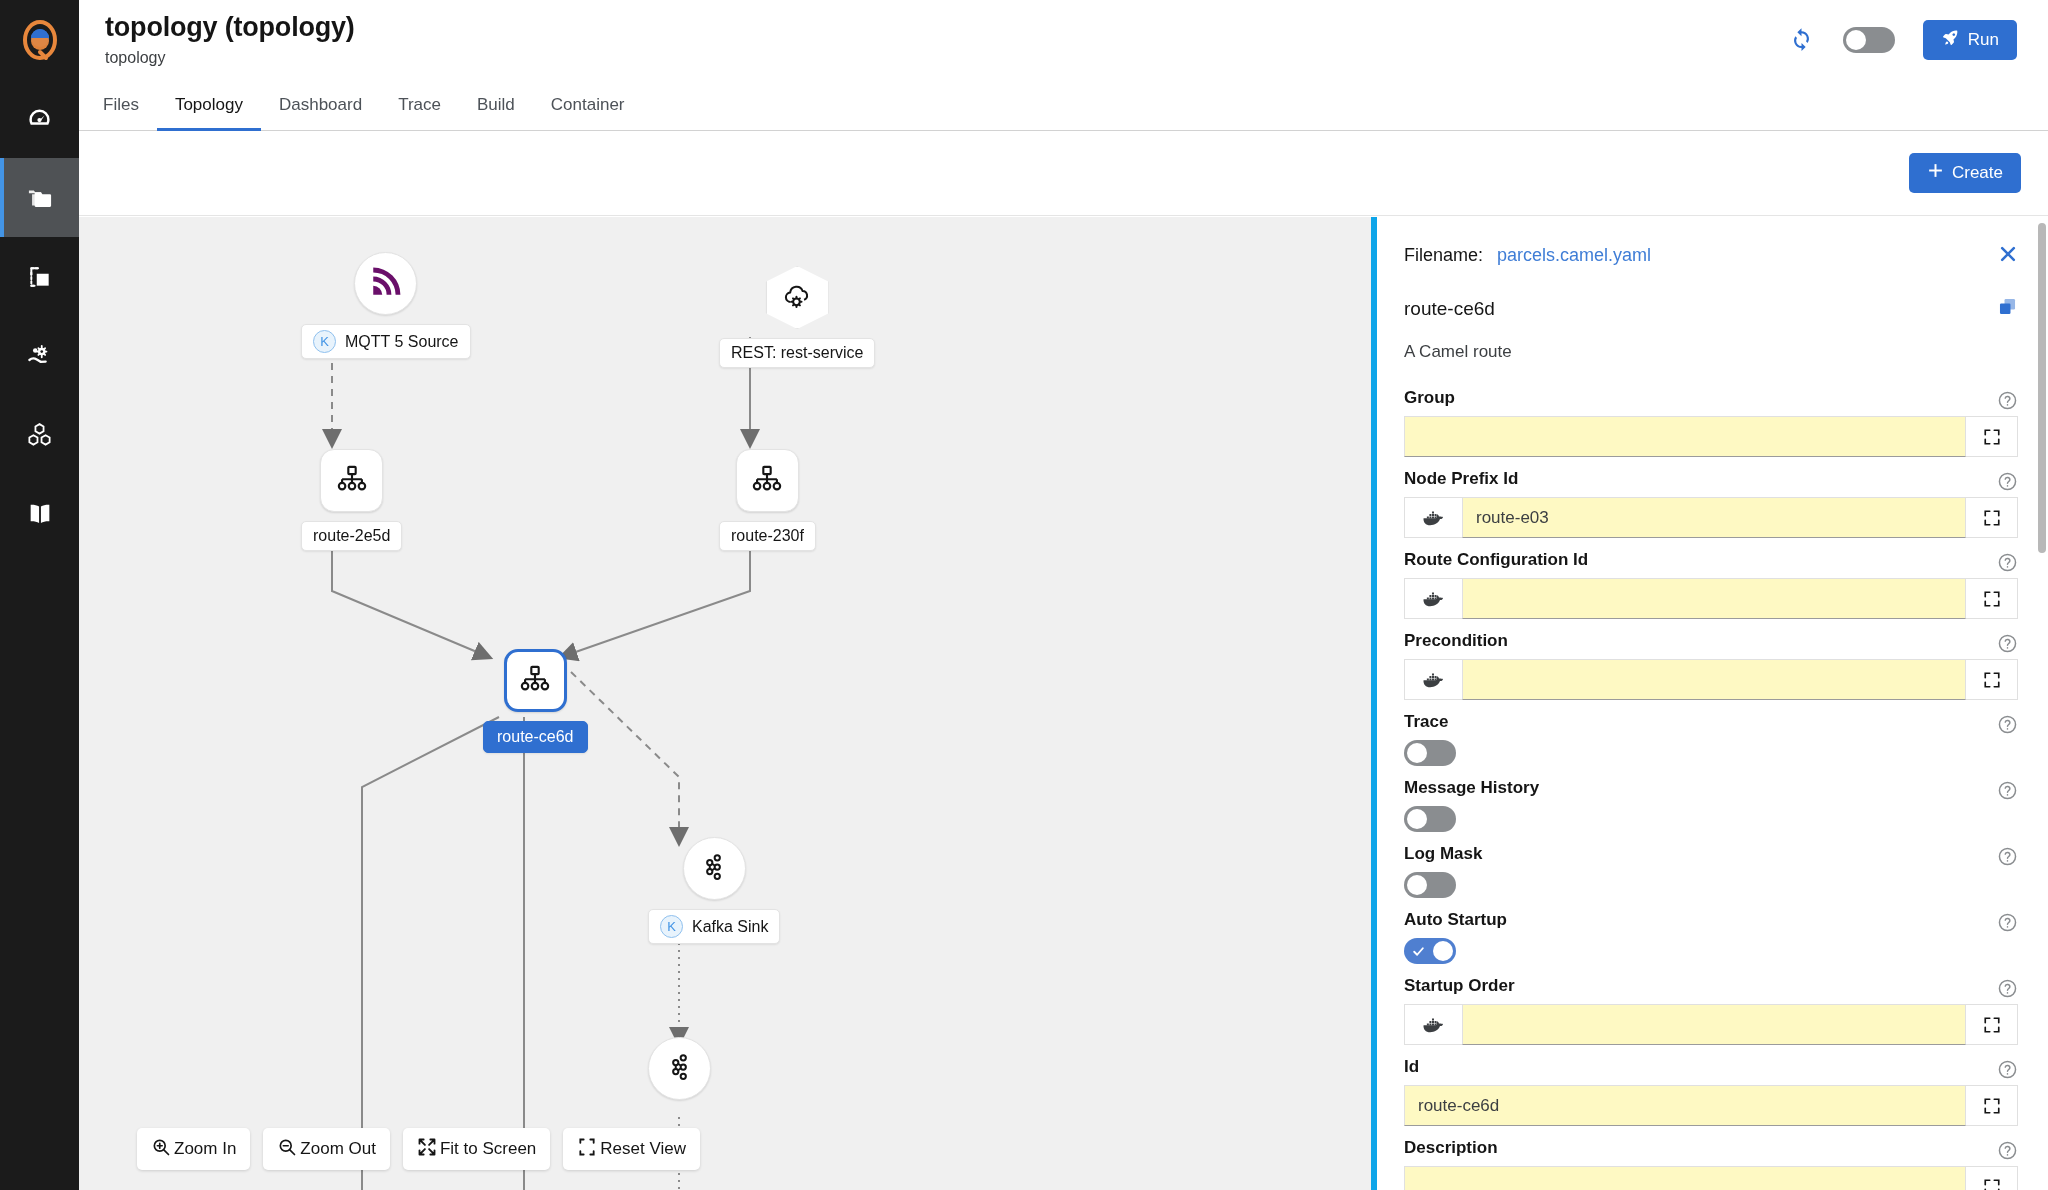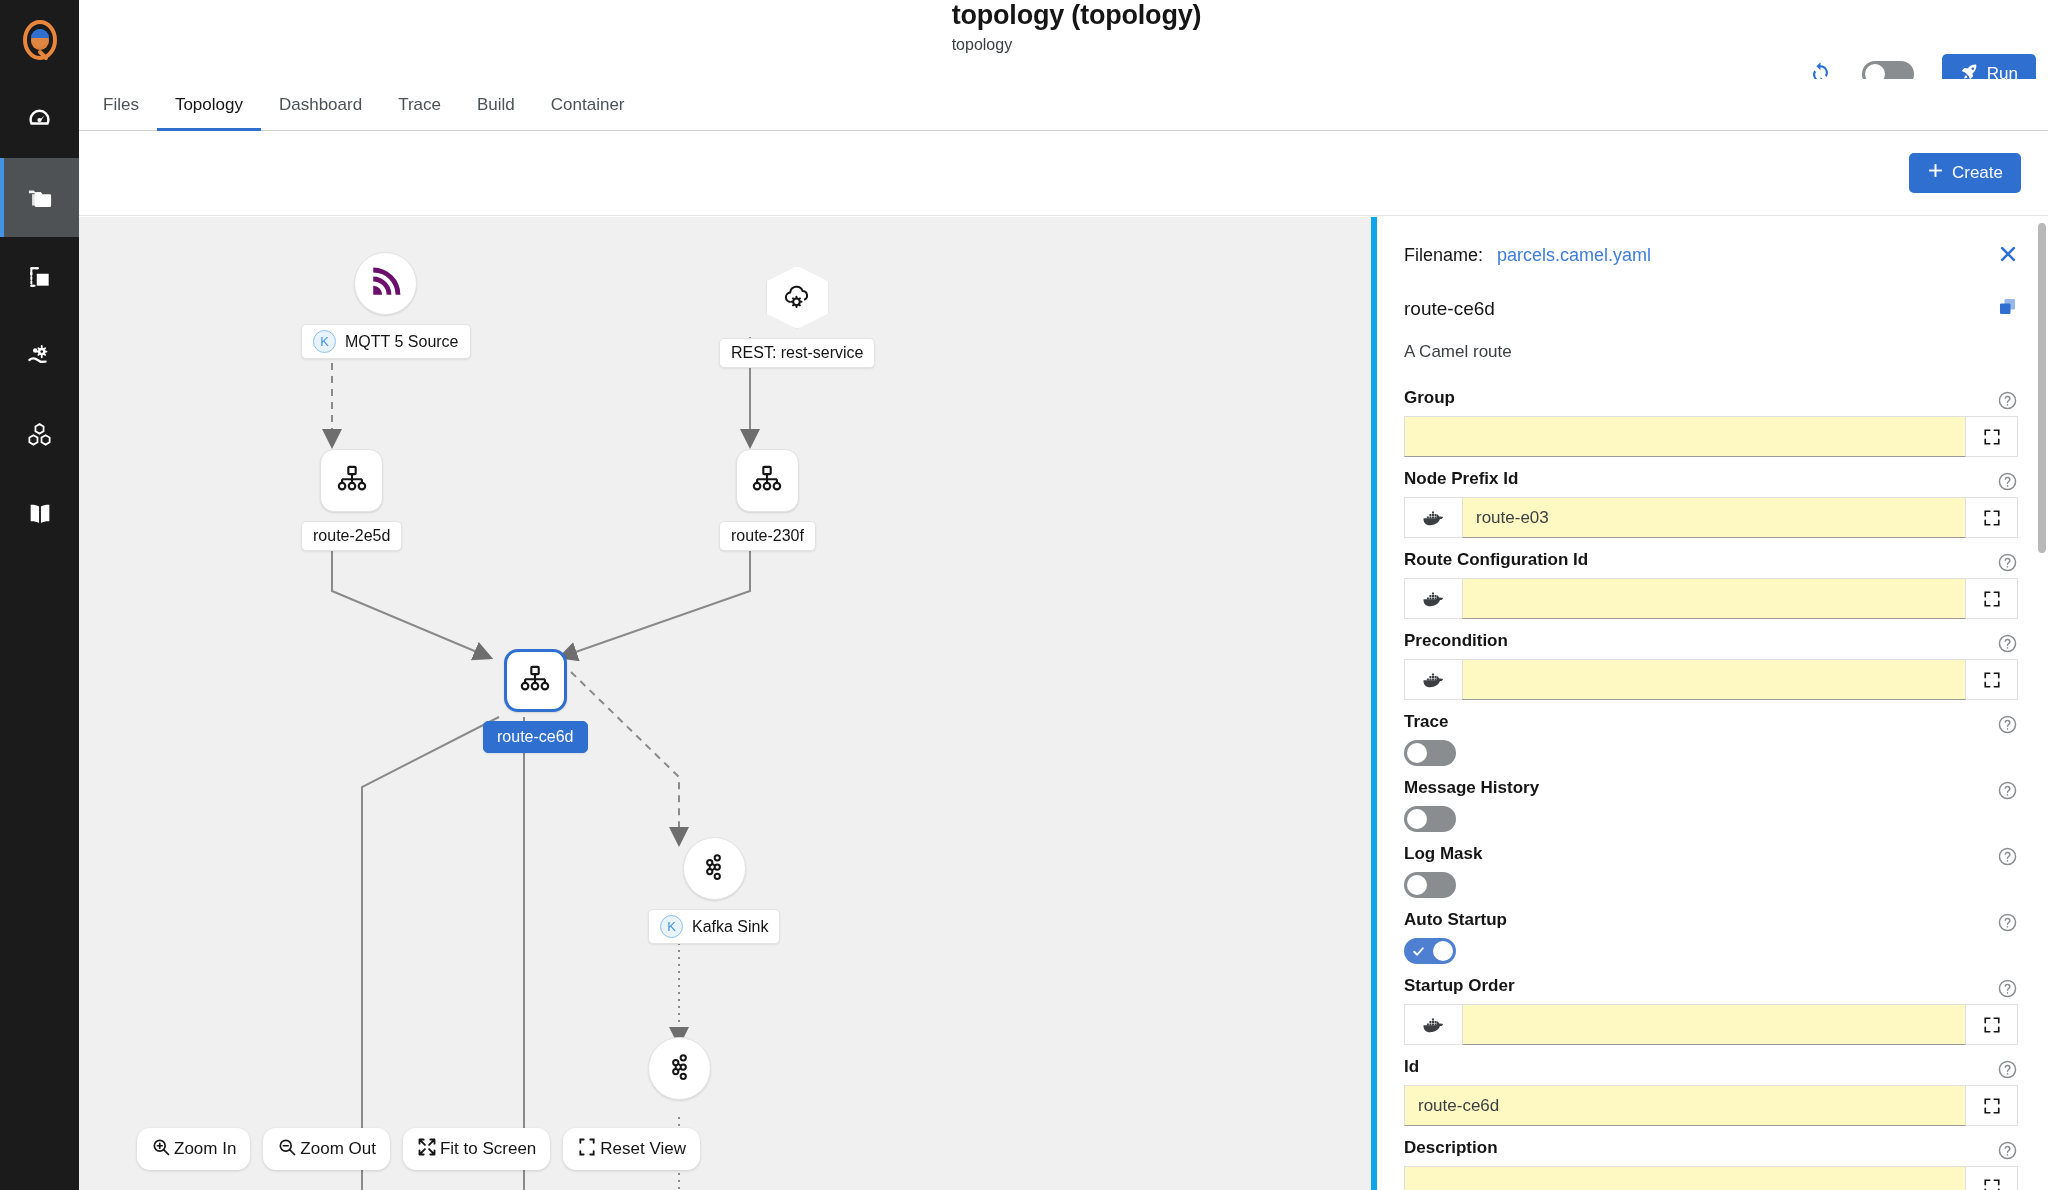--- a/index.html
+++ b/index.html
@@ -23,26 +23,26 @@
   }
   .rail-item.active { background: #4f5255; }
   .rail-item.active::before {
     content: ""; position: absolute; left: 0; top: 0; bottom: 0; width: 4px; background: #4394e5;
   }
   .rail-item svg { display: block; }
 
   
   .header {
     position: absolute; left: 79px; top: 0; right: 0; height: 79px;
-    background: #fff; display: flex; align-items: center; flex-direction: column;
+    background: #fff; display: flex; align-items: center;
   }
   .title-wrap { padding-left: 26px; }
   .title-main { font-size: 27px; font-weight: 700; color: #151515; letter-spacing: -0.2px; line-height: 1.15; }
   .title-sub { font-size: 16px; color: #3c3f42; margin-top: 5px; }
-  .header-right { margin-left: auto; display: flex; align-items: center; gap: 28px; padding-right: 12px; }
+  .header-right { margin-left: auto; display: flex; align-items: center; gap: 28px; padding-right: 31px; }
   .icon-btn { background: none; border: none; cursor: pointer; display: flex; align-items: center; }
 
   .toggle {
     width: 52px; height: 26px; border-radius: 13px; background: #8a8d90;
     position: relative; cursor: pointer; flex: none;
   }
   .toggle .knob {
     position: absolute; top: 3px; left: 3px; width: 20px; height: 20px;
     border-radius: 50%; background: #fff;
   }
@@ -114,21 +114,21 @@
     width: 23px; height: 23px; border-radius: 50%; border: 1px solid #8fc0ee;
     background: #e8f3fc; color: #4394e5; font-size: 13px;
     display: flex; align-items: center; justify-content: center; flex: none;
   }
 
   
   .zoom-controls {
     position: absolute; left: 58px; bottom: 20px; display: flex; gap: 13px; z-index: 20;
   }
   .zbtn {
-    background: #fff; border: none; border-radius: 13px; height: 42px; padding: 0 14px;
+    background: #fff; border: none; border-radius: 5px; height: 42px; padding: 0 14px;
     font-size: 17px; color: #151515; display: flex; align-items: center; gap: 3px;
     cursor: pointer; box-shadow: 0 1px 3px rgba(0,0,0,0.15); font-family: inherit; justify-content: center;
   }
 
   
   .panel {
     position: absolute; right: 0; top: 217px; width: 677px; bottom: 0;
     background: #fff; border-left: 6px solid #0ea5e9; overflow: hidden;
   }
   .panel-head {

